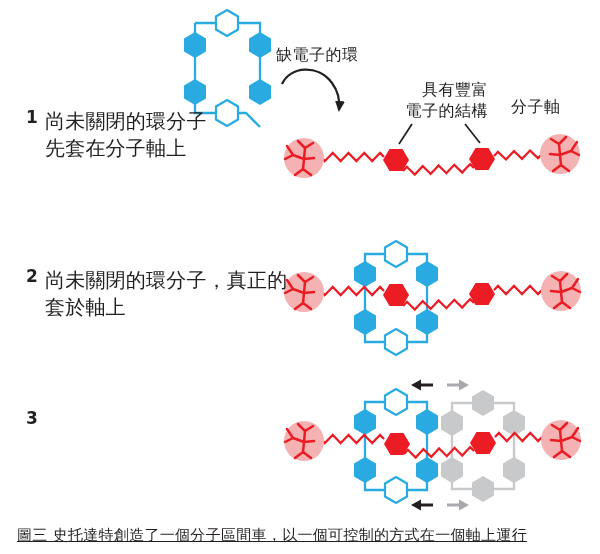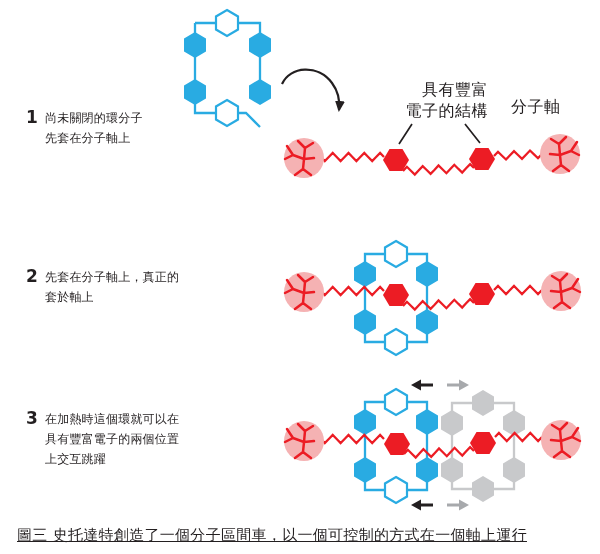--- a/index.html
+++ b/index.html
@@ -3,21 +3,21 @@
 <meta charset="utf-8">
 <style>
   html,body{margin:0;padding:0;background:#fff;}
   .canvas{
     position:relative;width:600px;height:554px;background:#ffffff;overflow:hidden;
     font-family:"DejaVu Sans", sans-serif;color:var(--ink,#231F20);
   }
   .abs{position:absolute;}
   .mltext{white-space:pre-line;}
   .step-num{font-size:17px;font-weight:bold;line-height:21px;}
-  .step-text{font-size:12px;line-height:20px;letter-spacing:0.2px;}
+  .step-text{font-size:20px;line-height:27px;letter-spacing:0.2px;}
   .diag-label{font-size:16px;line-height:21px;letter-spacing:0.5px;}
   .caption{font-size:15px;letter-spacing:0.3px;line-height:20px;text-decoration:underline;}
   svg{position:absolute;left:0;top:0;}
   .ringblue{fill:none;stroke:var(--ring-blue,#29ABE2);stroke-width:2.3;}
   .chain{fill:none;stroke:var(--station-red,#EC1C24);stroke-width:2.3;stroke-linejoin:miter;}
   .ptr{stroke:var(--ink,#231F20);stroke-width:1.7;fill:none;}
   .curve{stroke:var(--ink,#231F20);stroke-width:2.2;fill:none;}
   .arrow-black{stroke:var(--ink,#231F20);stroke-width:3;}
   .arrow-black-head{fill:var(--ink,#231F20);}
   .arrow-gray{stroke:var(--arrow-gray,#A7A9AC);stroke-width:3;}
@@ -134,26 +134,24 @@
         <polygon class="arrow-gray-head" points="459,499.5 459,510.5 469,505"></polygon>
       </g>
     </g>
   </svg>
 
   <div class="abs step-num" style="left:26px;top:107px;">1</div>
   <div class="abs step-text mltext" style="left:45px;top:108px;">尚未關閉的環分子
 先套在分子軸上</div>
 
   <div class="abs step-num" style="left:26px;top:266px;">2</div>
-  <div class="abs step-text mltext" style="left:45px;top:267px;">先套在分子軸上，真正的
+  <div class="abs step-text mltext" style="left:45px;top:267px;">尚未關閉的環分子，真正的
 套於軸上</div>
 
   <div class="abs step-num" style="left:26px;top:408px;">3</div>
-  <div class="abs step-text mltext" style="left:45px;top:409px;">在加熱時這個環就可以在
-具有豐富電子的兩個位置
-上交互跳躍</div>
 
+  <div class="abs diag-label" style="left:276px;top:44px;">缺電子的環</div>
   <div class="abs diag-label mltext" style="left:388px;top:79px;width:100px;text-align:right;">具有豐富
 電子的結構</div>
   <div class="abs diag-label" style="left:511px;top:96px;">分子軸</div>
 
   <div class="abs caption" style="left:17px;top:525px;width:575px;">圖三 史托達特創造了一個分子區間車，以一個可控制的方式在一個軸上運行</div>
 </div>
 
 </body></html>

